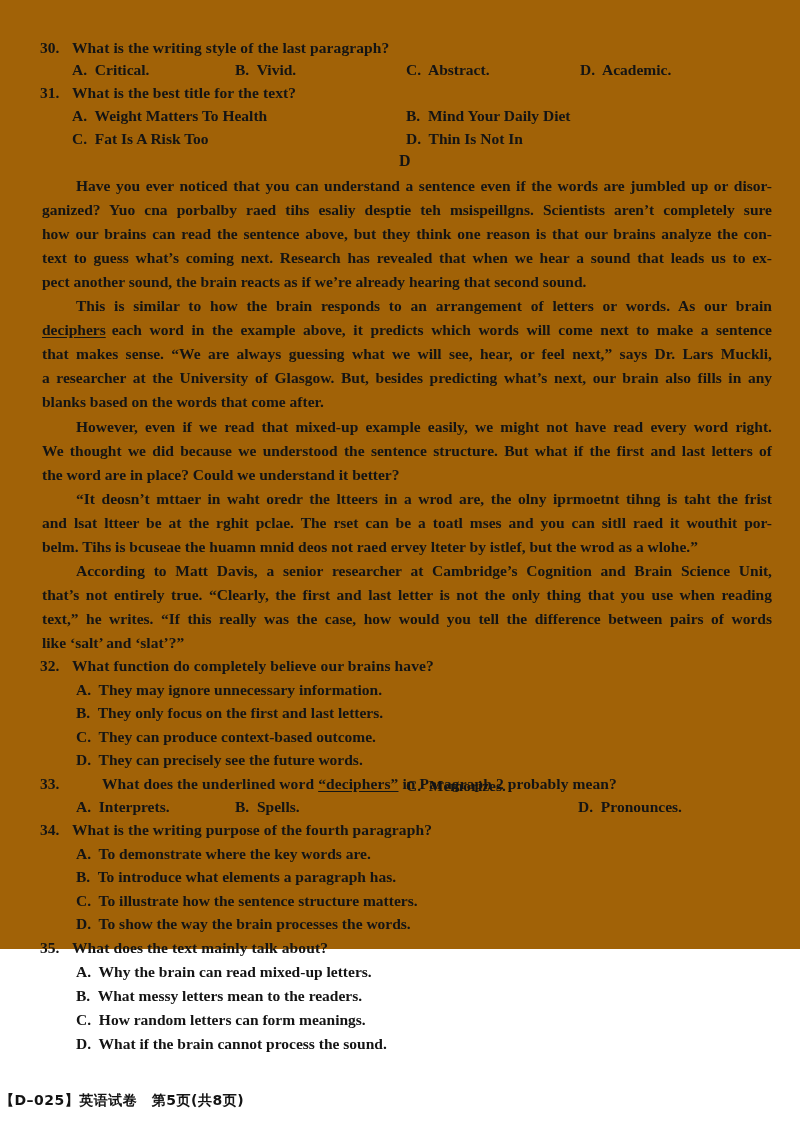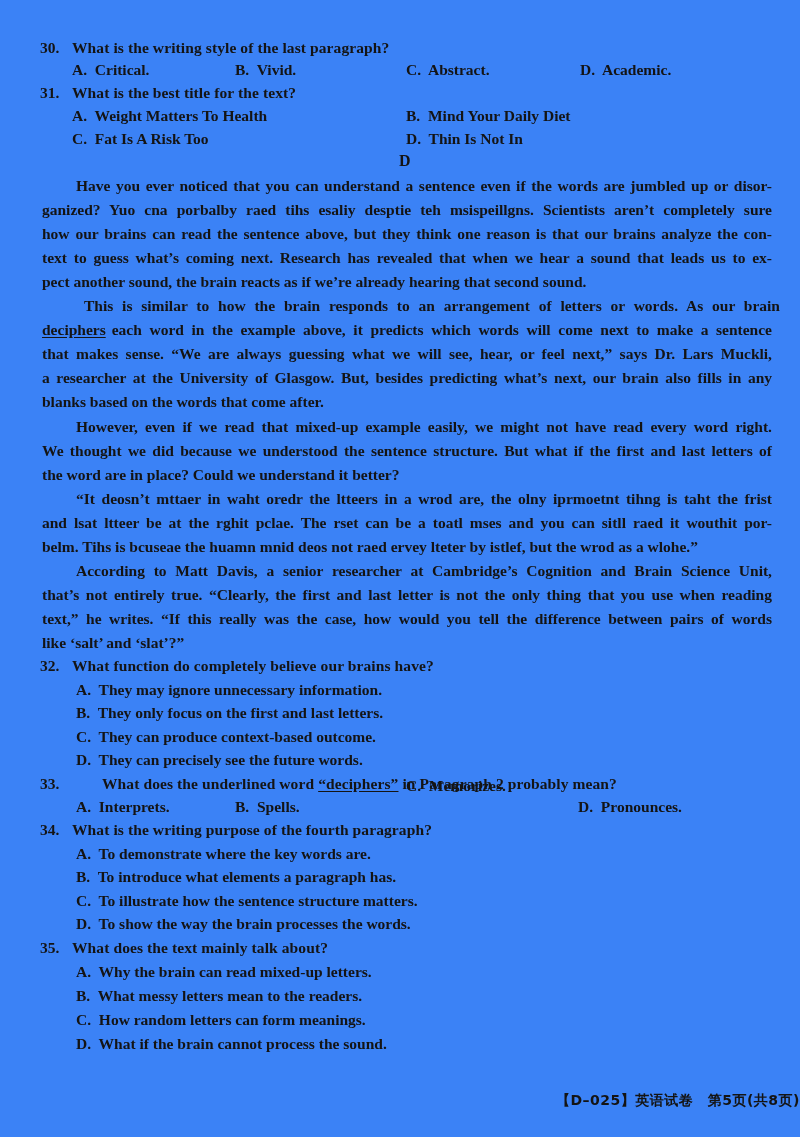--- a/index.html
+++ b/index.html
@@ -12,22 +12,22 @@
       height: 1137px;
       position: relative;
       overflow: hidden;
       font-family: "Liberation Serif", "DejaVu Serif", serif;
       color: #141414;
       font-weight: bold;
     }
     .page {
       position: absolute;
       left: 0; top: 0;
-      width: 800px; height: 1137px;
-      background: #3b82f6;
+      width: 800px; height: 949px;
+      background: #a16207;
     }
     .line {
       position: absolute;
       white-space: nowrap;
       font-size: 15.5px;
       line-height: 20px;
       letter-spacing: 0.1px;
     }
     .qnum {
       position: absolute;
@@ -52,21 +52,21 @@
       left: 399px;
       top: 152px;
       font-size: 16px;
       font-weight: bold;
     }
     .footer {
       position: absolute;
       top: 1092px;
       left: 0;
       width: 800px;
-      text-align: right;
+      text-align: left;
       font-family: "DejaVu Sans", sans-serif;
       font-size: 14px;
       font-weight: bold;
       letter-spacing: 0.5px;
     }
     .opt { position: absolute; font-size: 15.5px; line-height: 20px; white-space: nowrap; }
   </style>
 </head>
 <body>
 
@@ -94,21 +94,21 @@
 
   <div>
     <div class="justify-line indent" style="top:176px;">Have you ever noticed that you can understand a sentence even if the words are jumbled up or disor-</div>
     <div class="justify-line" style="top:200px;">ganized? Yuo cna porbalby raed tihs esaliy desptie teh msispeillgns. Scientists aren’t completely sure</div>
     <div class="justify-line" style="top:224px;">how our brains can read the sentence above, but they think one reason is that our brains analyze the con-</div>
     <div class="justify-line" style="top:248px;">text to guess what’s coming next. Research has revealed that when we hear a sound that leads us to ex-</div>
     <div class="justify-line last" style="top:272px;">pect another sound, the brain reacts as if we’re already hearing that second sound.</div>
   </div>
 
   <div>
-    <div class="justify-line indent" style="top:296px;margin-left:8px;">This is similar to how the brain responds to an arrangement of letters or words. As our brain</div>
+    <div class="justify-line indent" style="top:296px;">This is similar to how the brain responds to an arrangement of letters or words. As our brain</div>
     <div class="justify-line" style="top:320px; display:flex; justify-content:space-between;">
       <span class="u" style="margin-right:6px;">deciphers</span>
       <span style="flex:1; text-align:justify; text-align-last:justify;">each word in the example above, it predicts which words will come next to make a sentence</span>
     </div>
     <div class="justify-line" style="top:344px;">that makes sense. “We are always guessing what we will see, hear, or feel next,” says Dr. Lars Muckli,</div>
     <div class="justify-line" style="top:368px;">a researcher at the University of Glasgow. But, besides predicting what’s next, our brain also fills in any</div>
     <div class="justify-line last" style="top:392px;">blanks based on the words that come after.</div>
   </div>
 
   <div>

